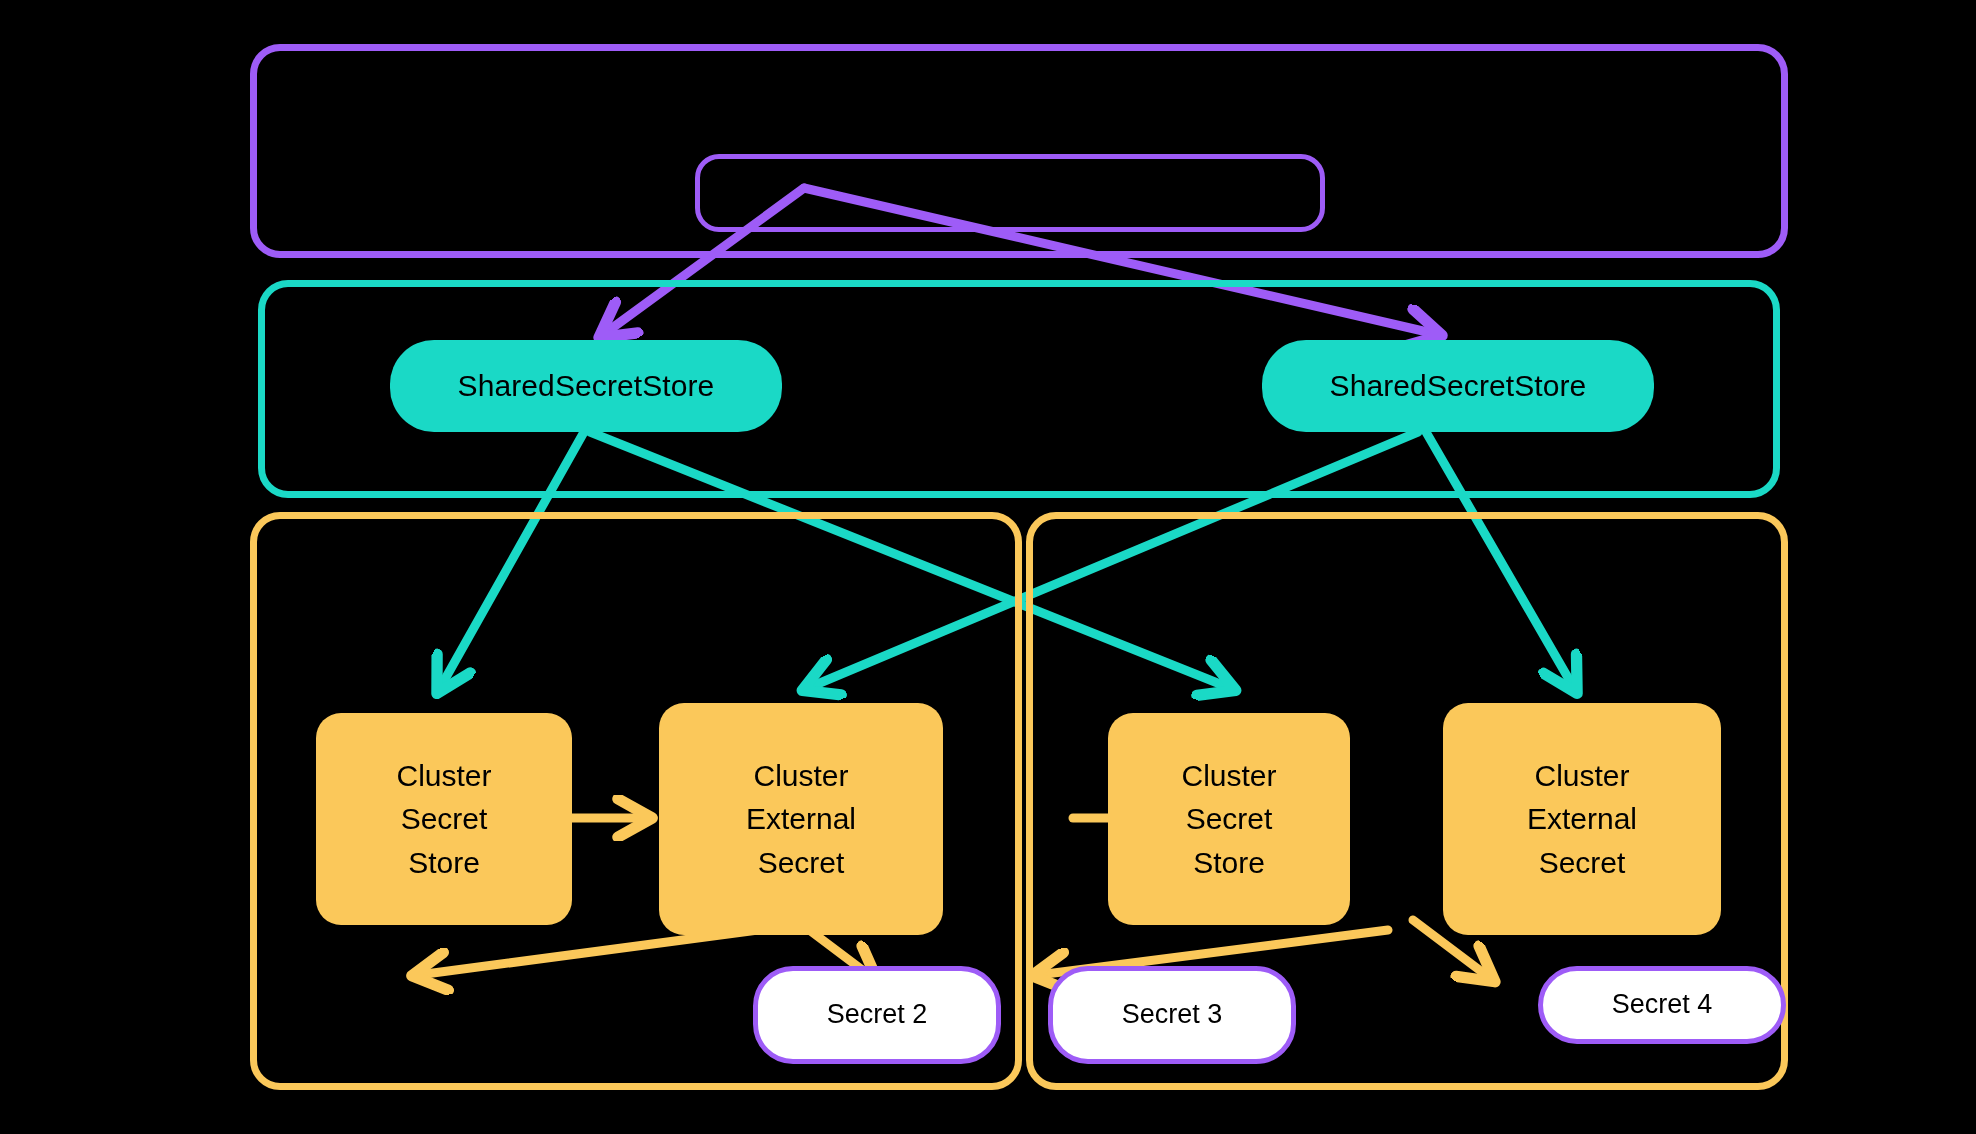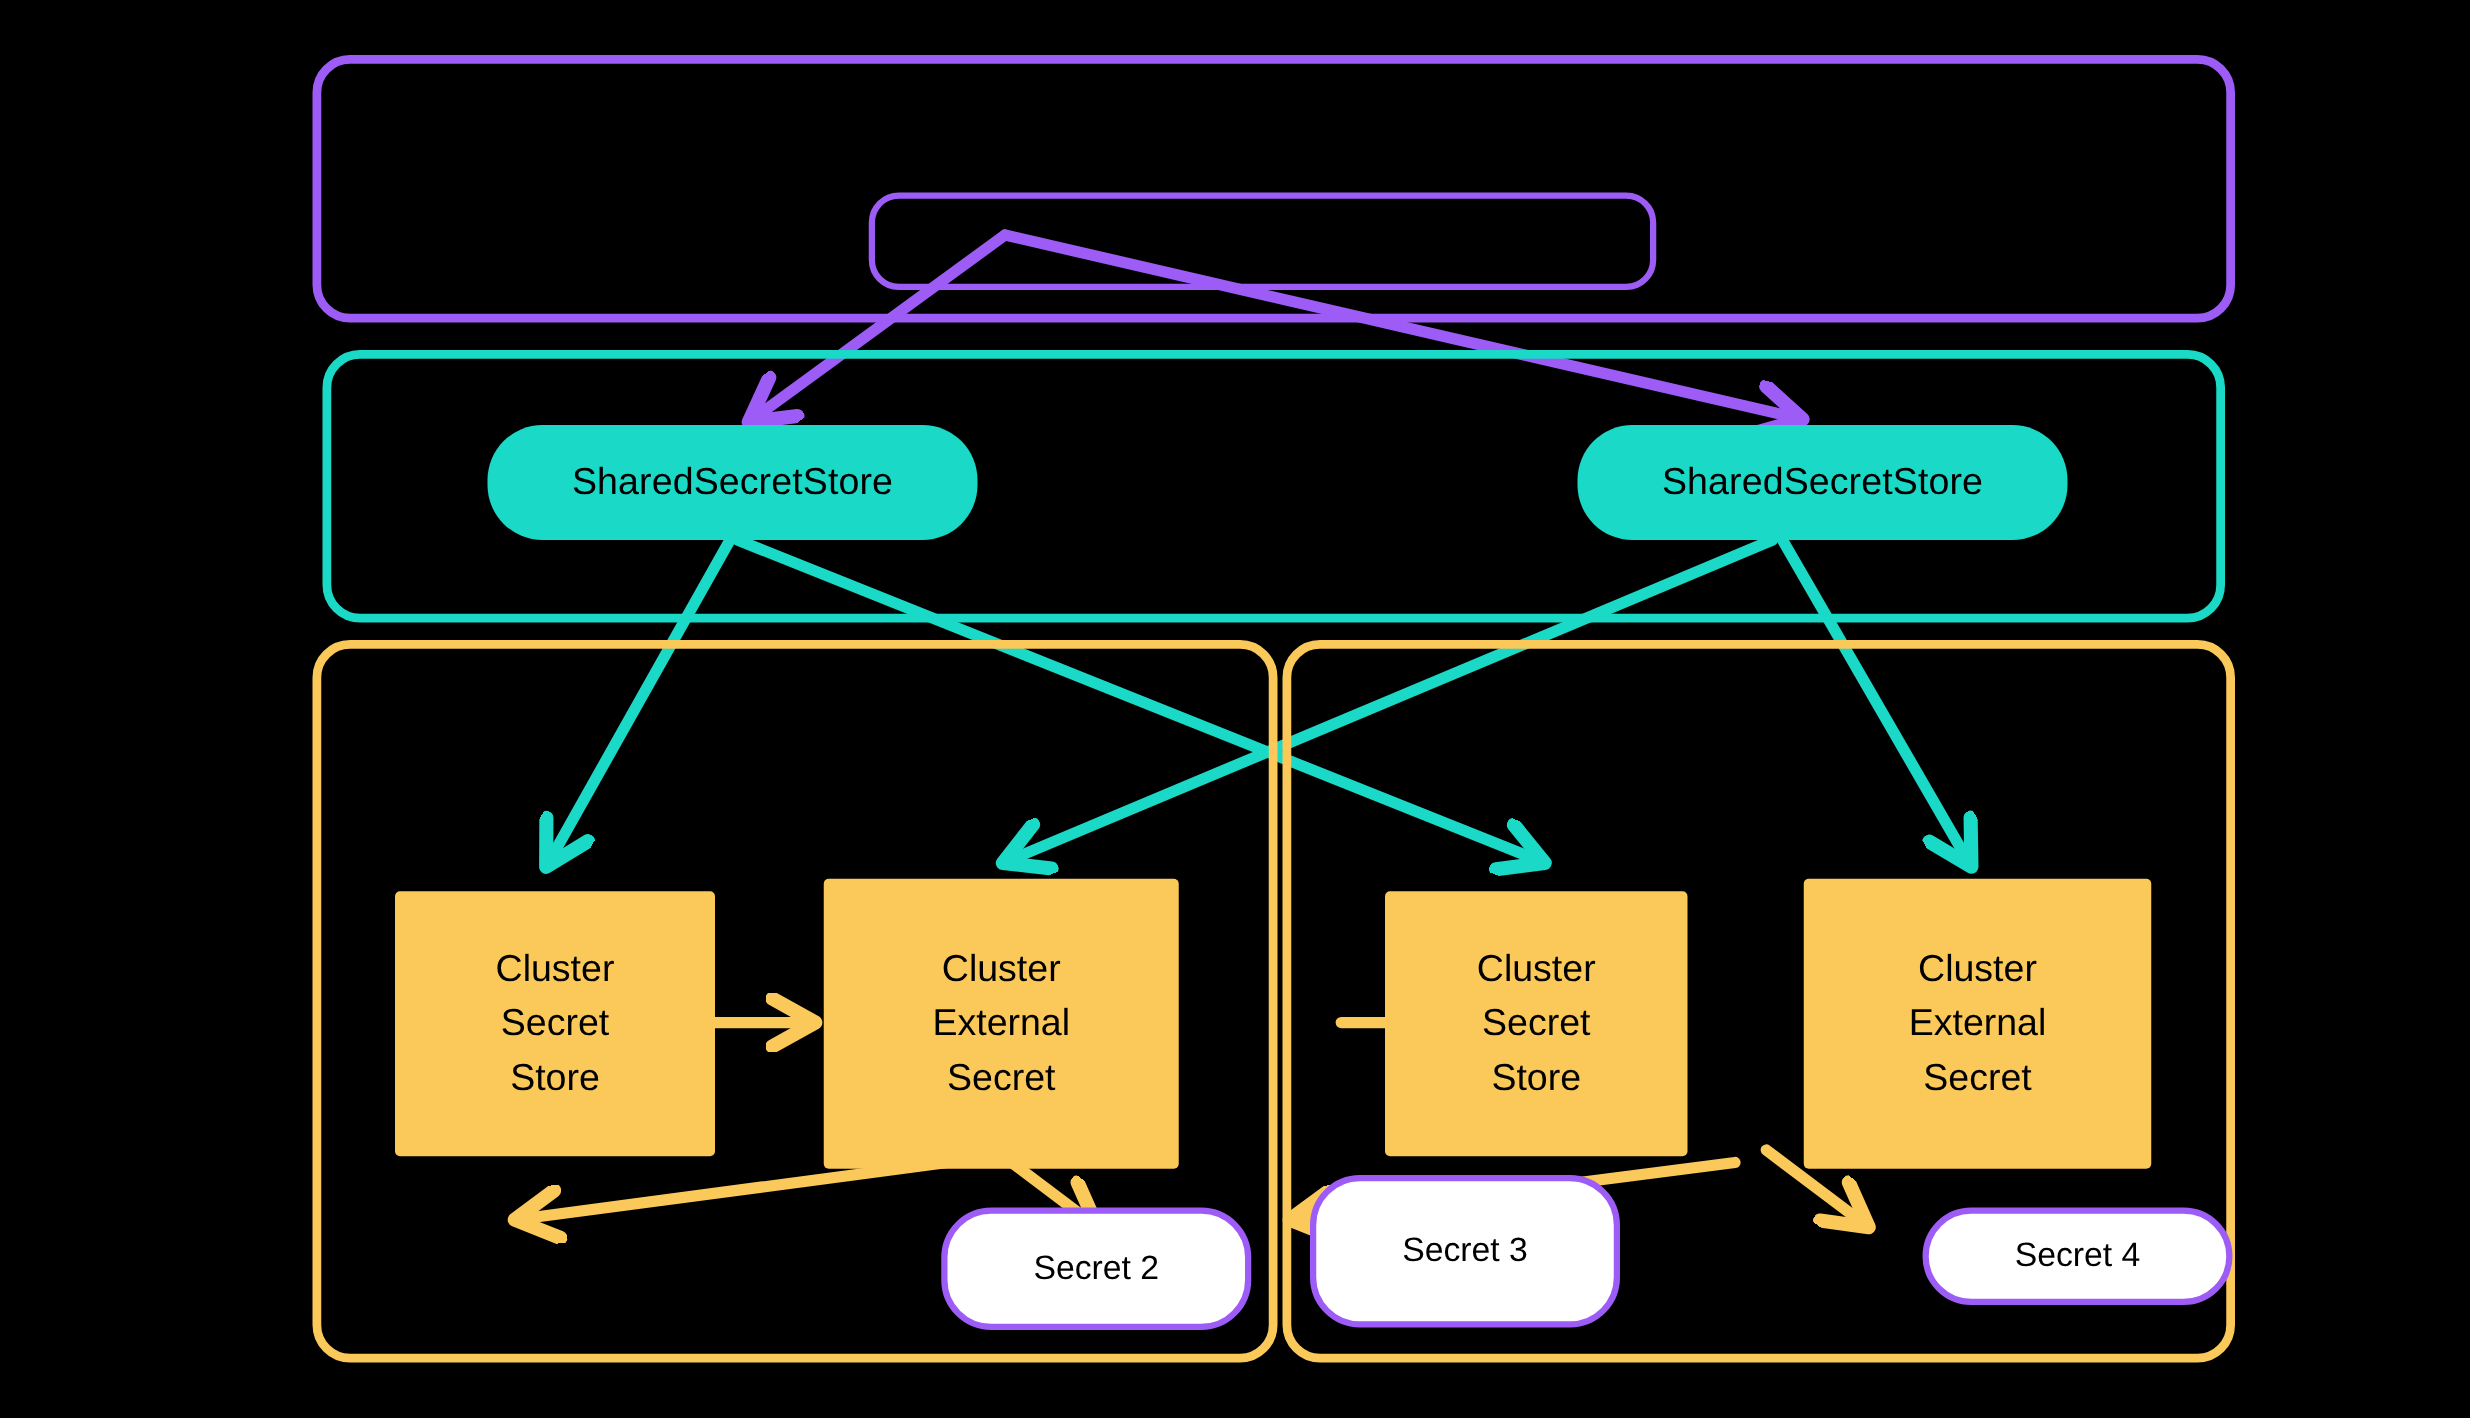--- a/index.html
+++ b/index.html
@@ -68,21 +68,21 @@
     line-height: 1.45;
   }
   .node-teal {
     background: #1ad9c6;
     border-radius: 44px;
     font-size: 30px;
     letter-spacing: 0.1px;
   }
   .node-yellow {
     background: #fbc85a;
-    border-radius: 4px;
+    border-radius: 25px;
     font-size: 30px;
     flex-direction: column;
     text-align: center;
   }
   .node-yellow .ln {
     display: block;
   }
   .node-secret {
     background: #ffffff;
     border: 5px solid #9e5cf7;
@@ -174,21 +174,21 @@
     <span class="ln">Secret</span>
     <span class="ln">Store</span>
   </div>
 
   <div class="node node-yellow z-top" style="left:1425px; top:703px; width:278px; height:232px;">
     <span class="ln">Cluster</span>
     <span class="ln">External</span>
     <span class="ln">Secret</span>
   </div>
 
-  <div class="node node-secret z-top" style="left:1030px; top:940px; width:248px; height:122px;">
+  <div class="node node-secret z-top" style="left:1030px; top:966px; width:248px; height:98px;">
     <span>Secret 3</span>
   </div>
 
   <div class="node node-secret z-top" style="left:1520px; top:966px; width:248px; height:78px;">
     <span>Secret 4</span>
   </div>
 
 </div>
 
 </body></html>

